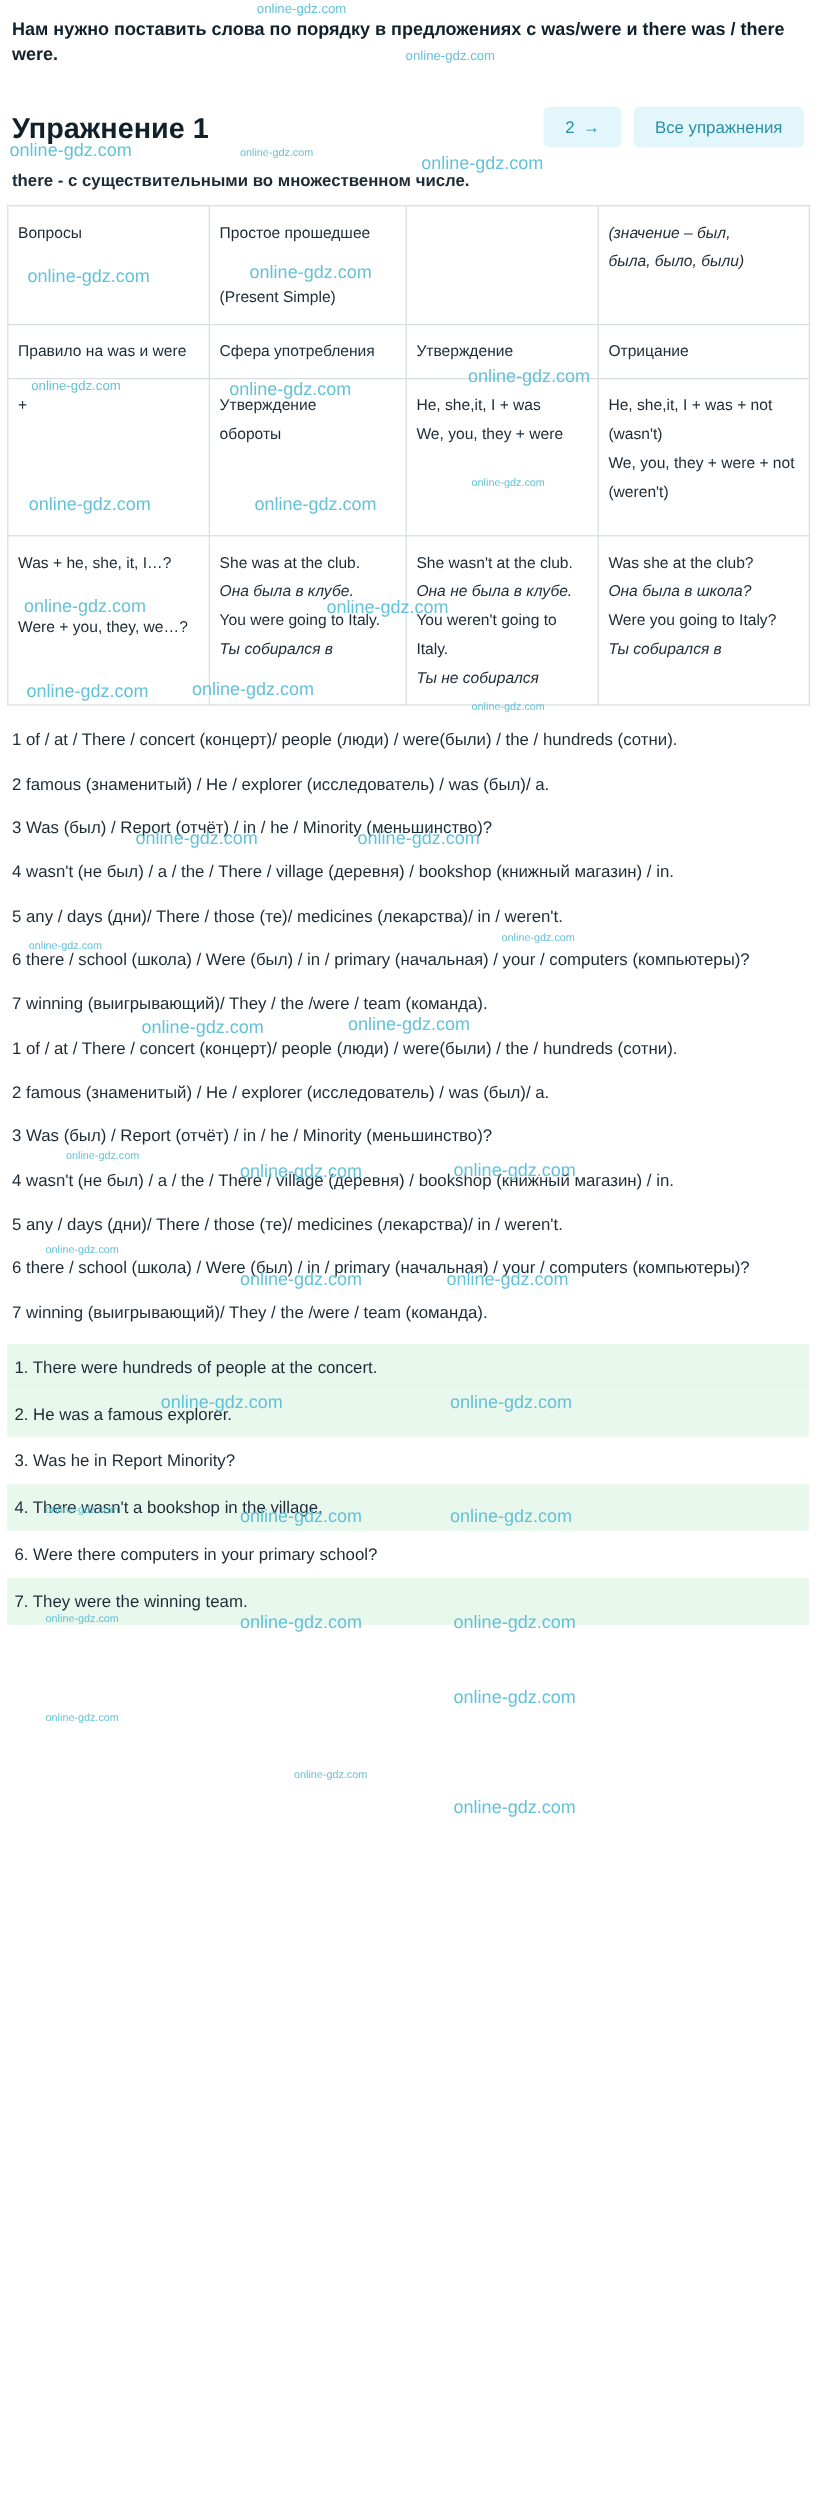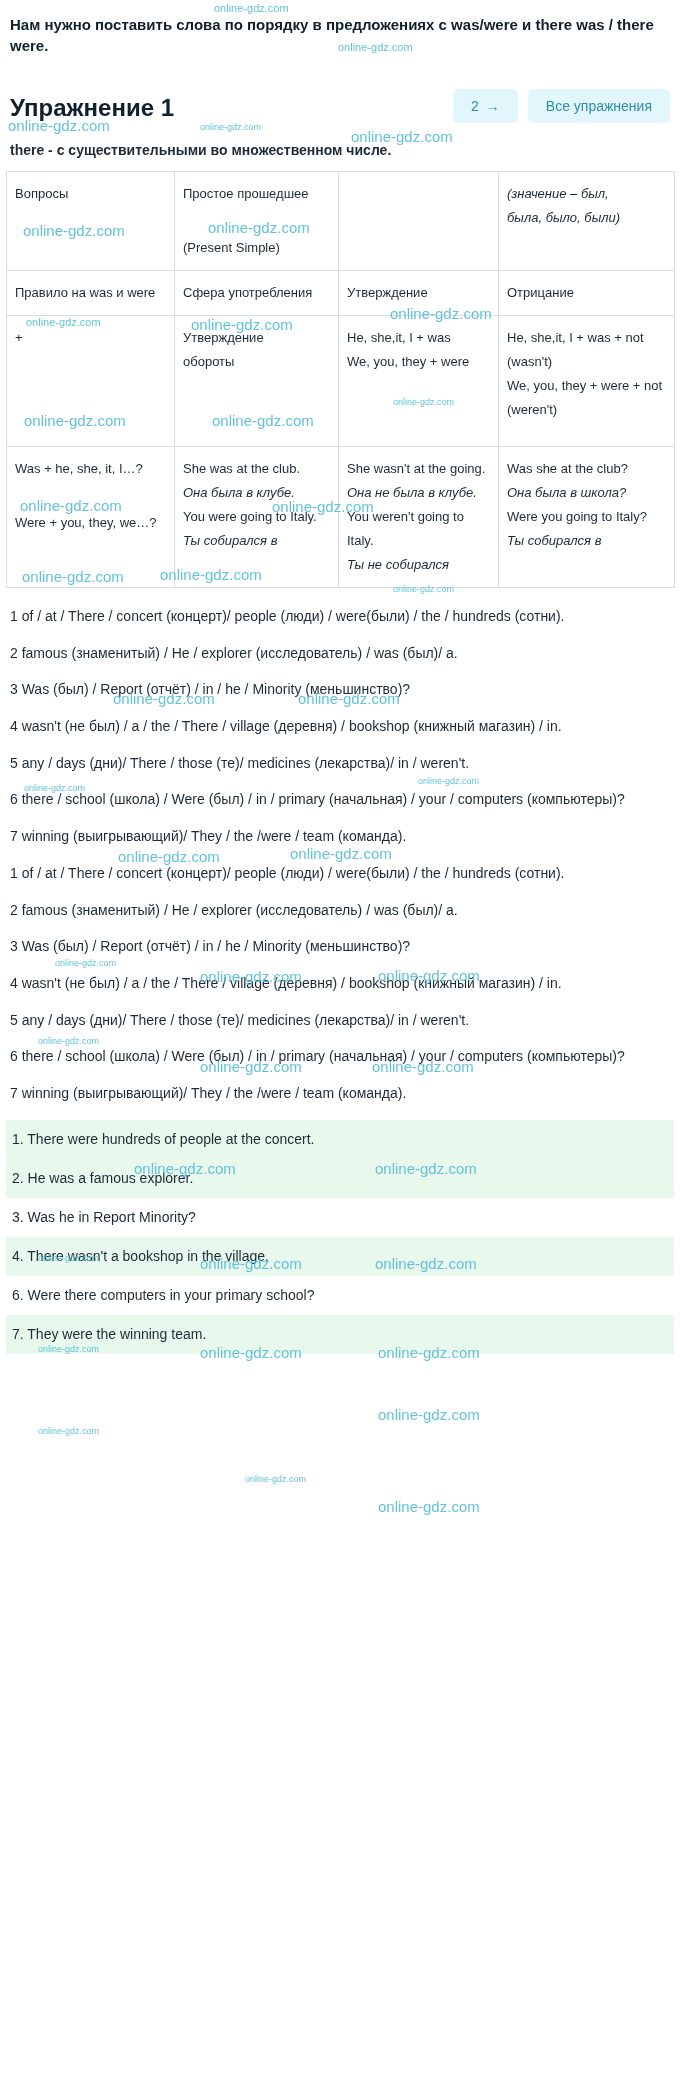--- a/index.html
+++ b/index.html
@@ -213,21 +213,21 @@
         <span class="spacer"></span>
         <div class="b">Were + you, they, we…?</div>
       </td>
       <td class="c2">
         <div>She was at the club.</div>
         <div class="it">Она была в клубе.</div>
         <div>You were going to Italy.</div>
         <div class="it">Ты собирался в</div>
       </td>
       <td class="c3">
-        <div>She wasn't at the going.</div>
+        <div>She wasn't at the club.</div>
         <div class="it">Она не была в клубе.</div>
         <div>You weren't going to Italy.</div>
         <div class="it">Ты не собирался</div>
       </td>
       <td class="c4">
         <div>Was she at the club?</div>
         <div class="it">Она была в школа?</div>
         <div>Were you going to Italy?</div>
         <div class="it">Ты собирался в</div>
       </td>

